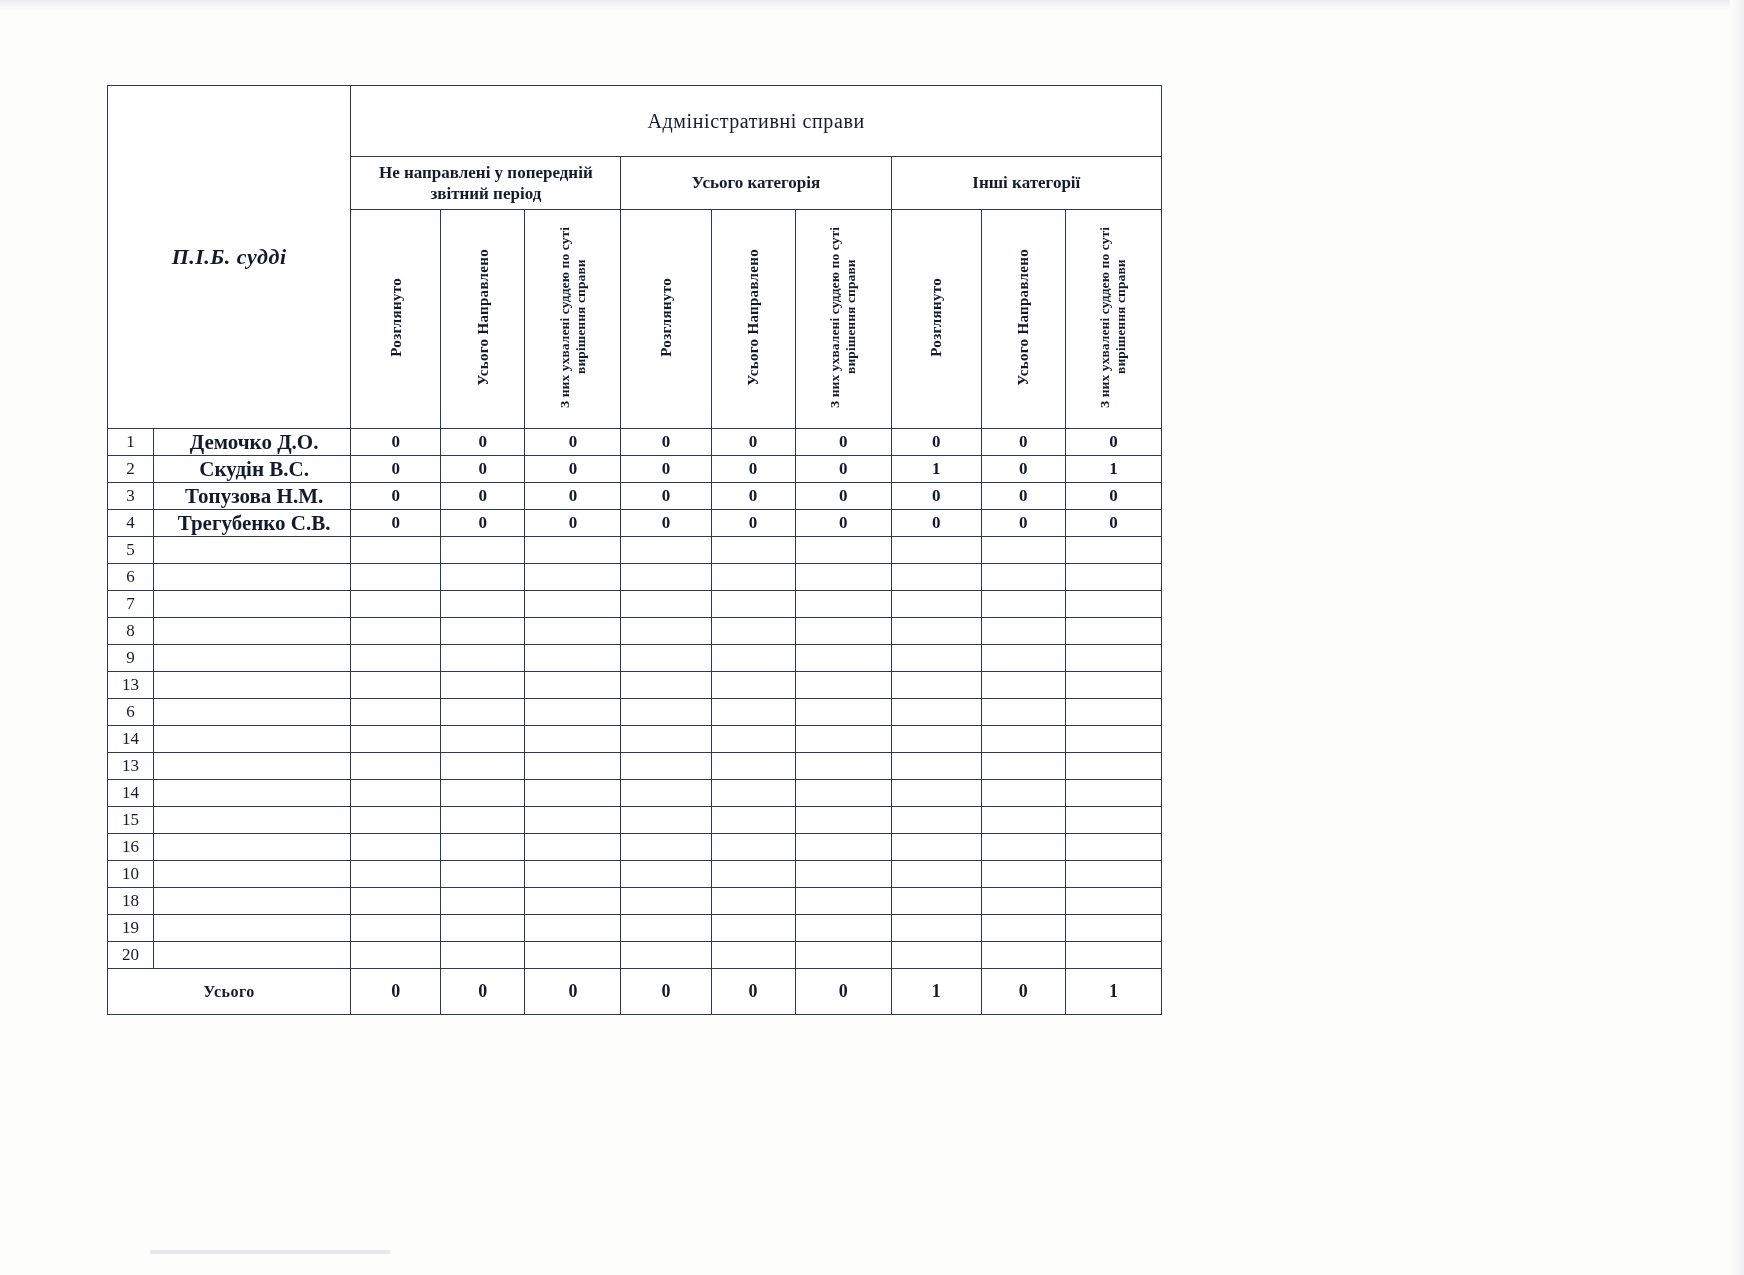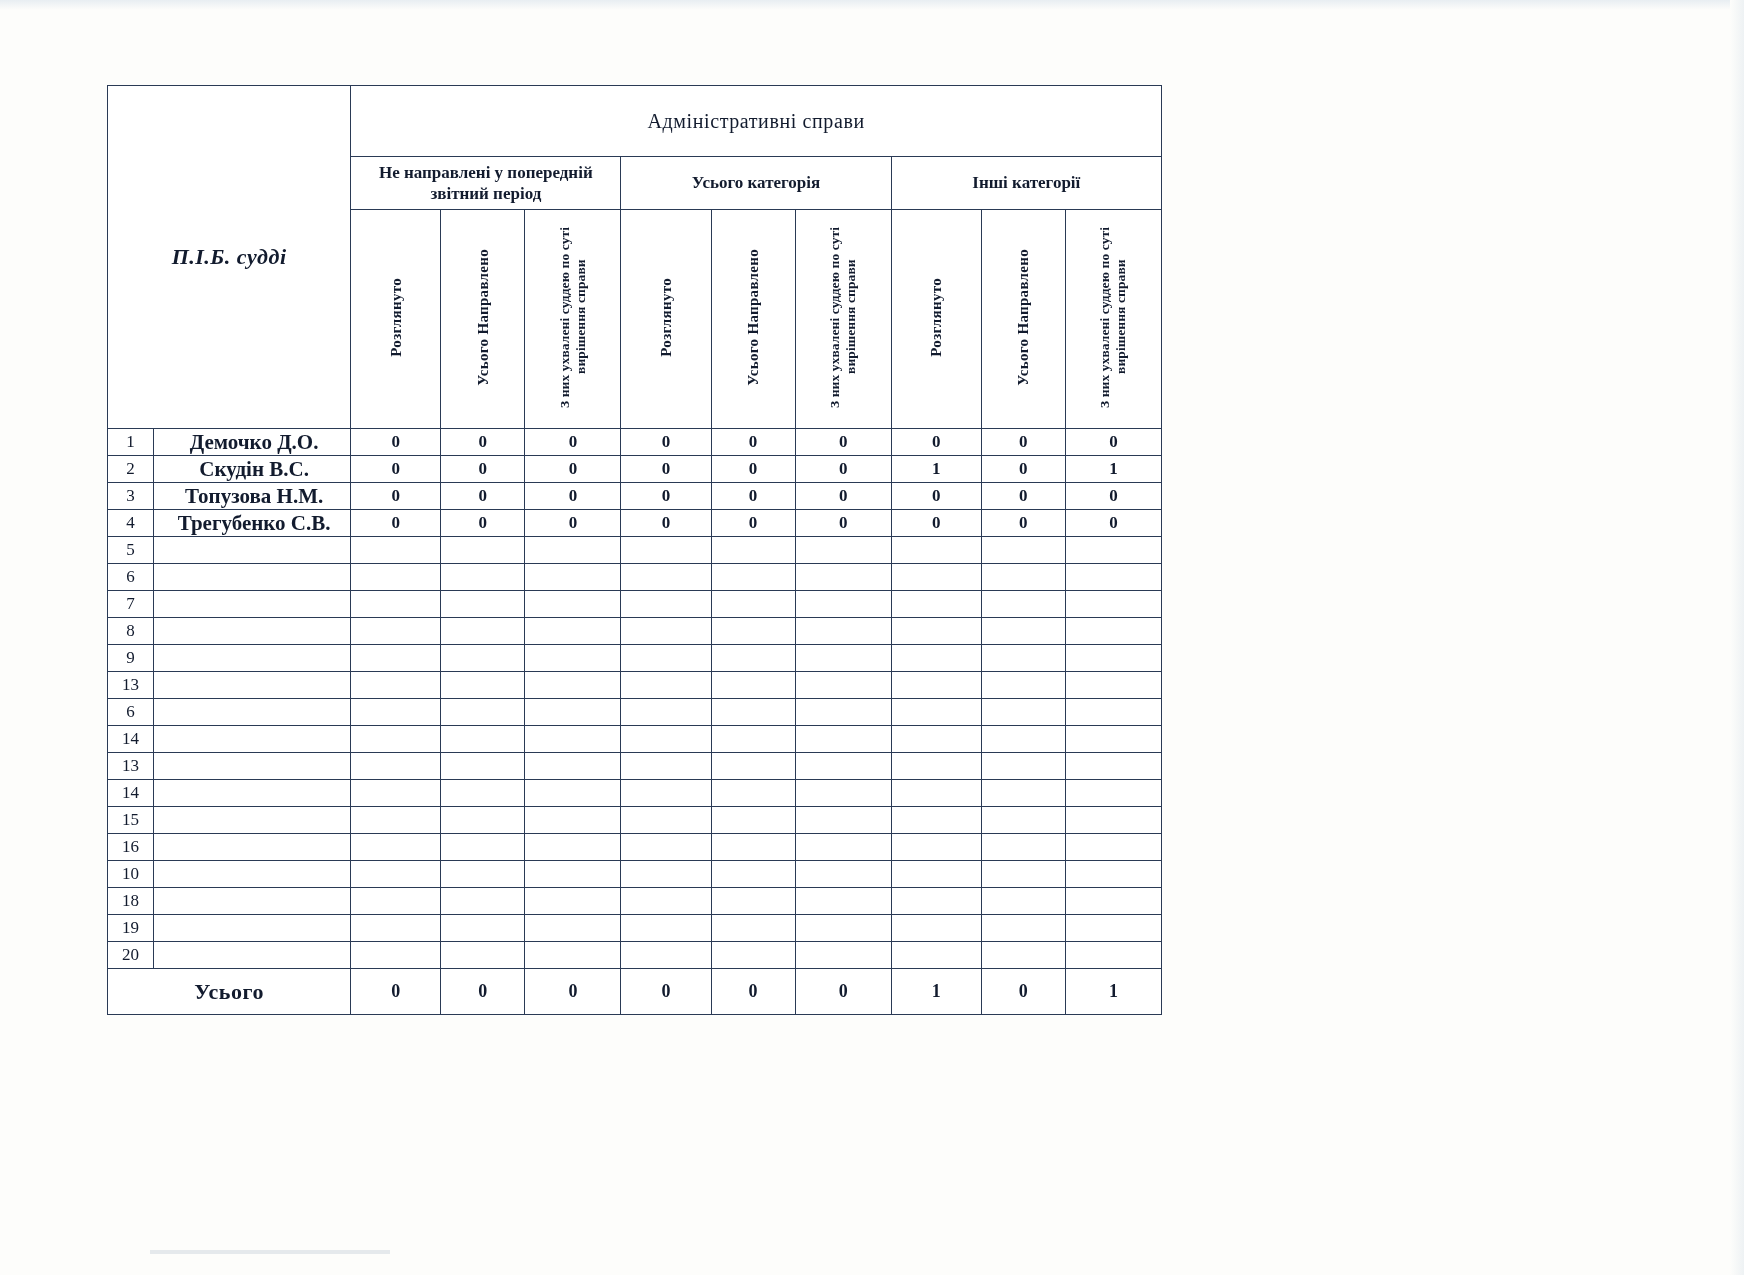--- a/index.html
+++ b/index.html
@@ -119,21 +119,21 @@
     padding-left: 4px;
   }
   tr.empty-row td { height: 26px; }
 
   tr.total-row td {
     height: 45px;
     font-size: 18px;
     font-weight: bold;
   }
   tr.total-row td.total-label {
-    font-size: 22px;
+    font-size: 16px;
     font-weight: bold;
     letter-spacing: 0.5px;
   }
 
   
   .sep-left { border-left-width: 2.4px; }
   .sep-right { border-right-width: 2.4px; }
 
   .footer-smudge {
     position: absolute;

